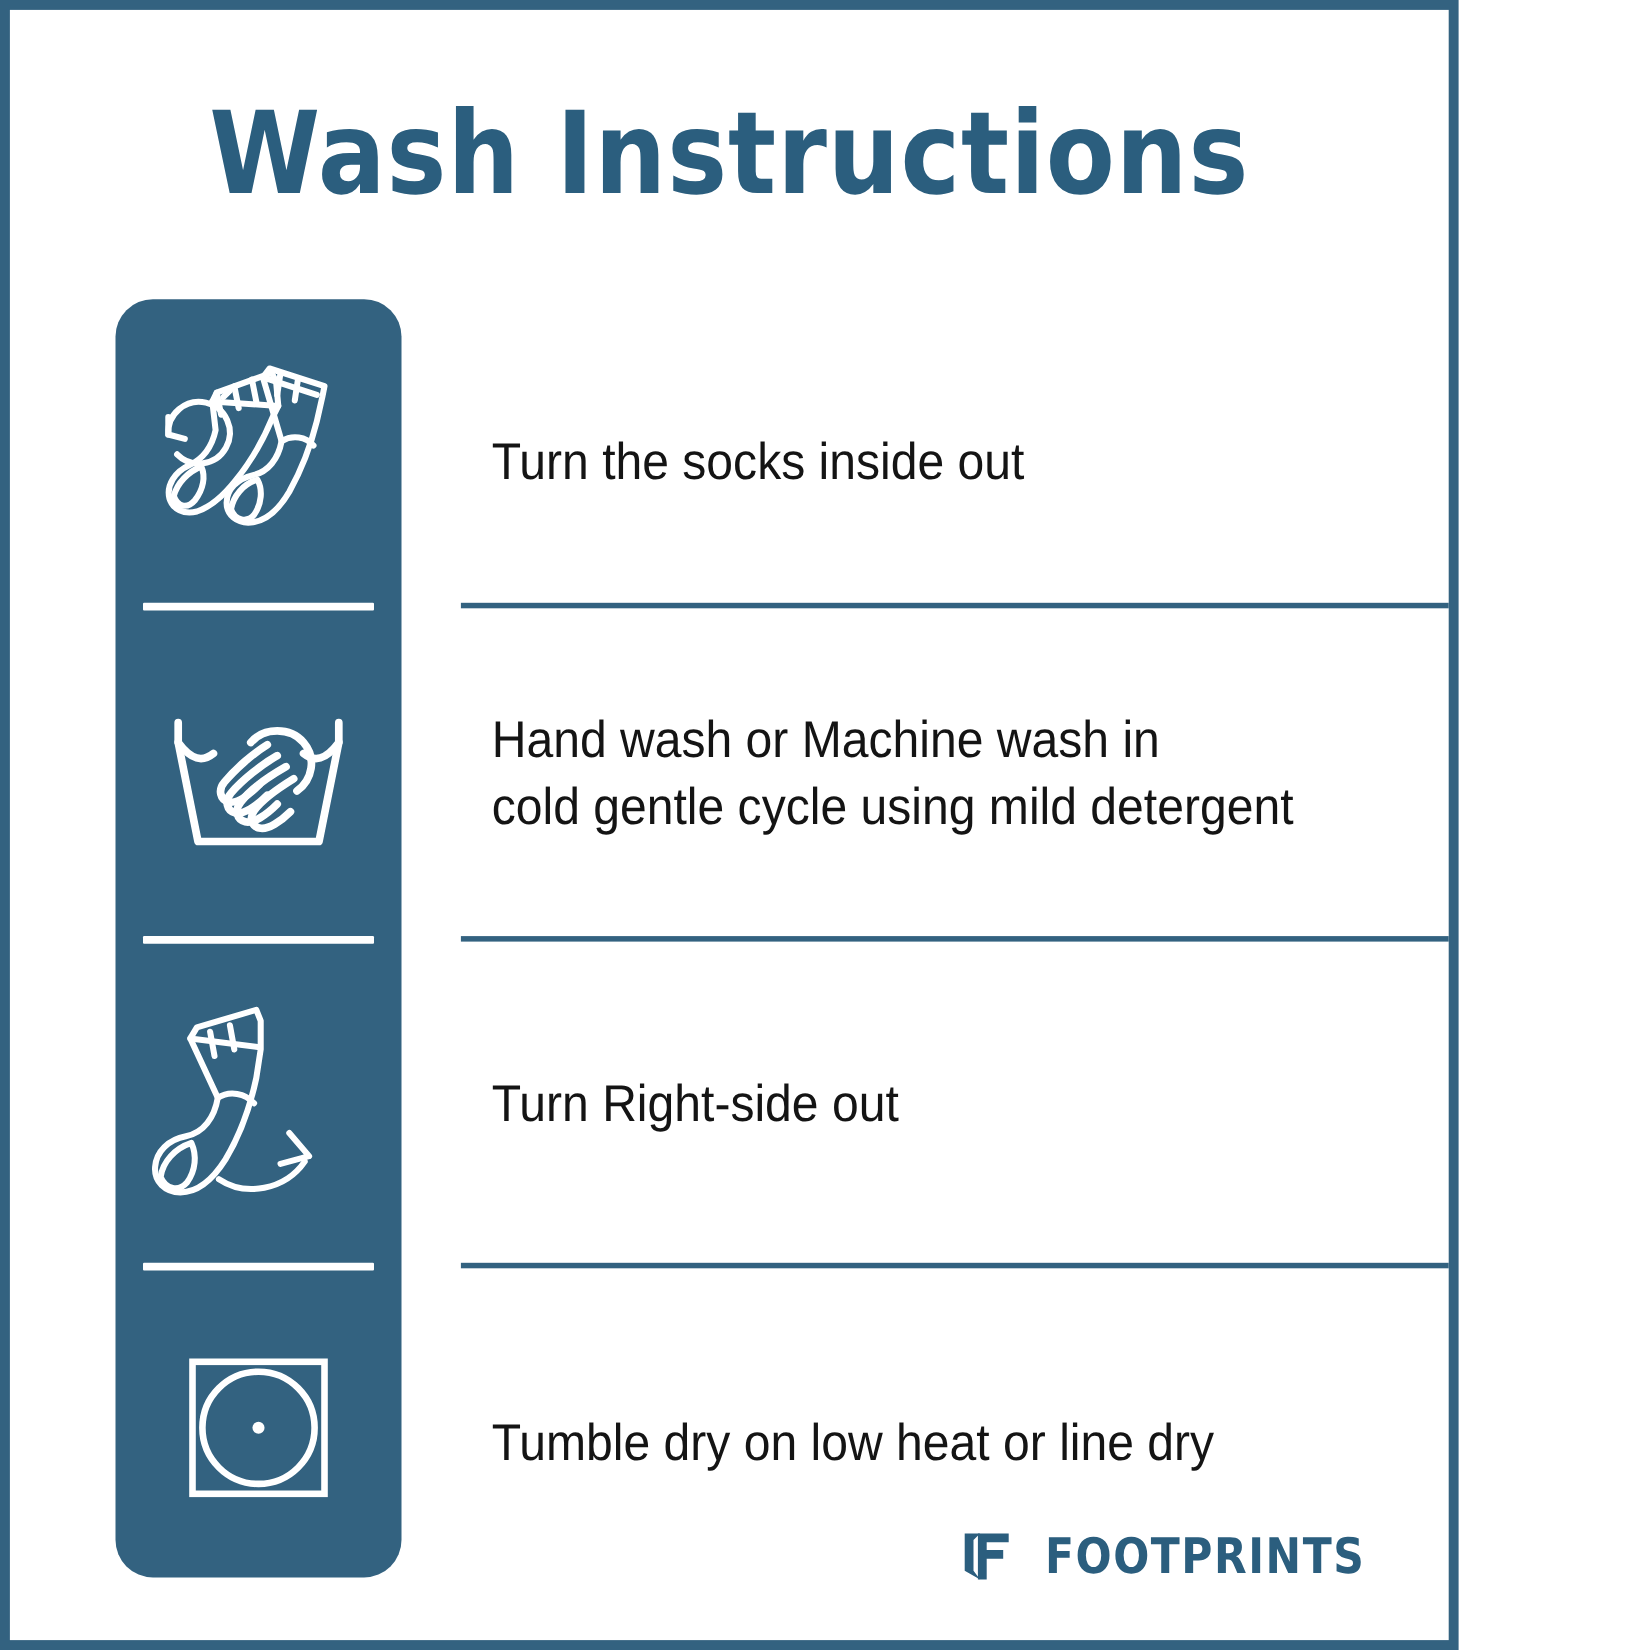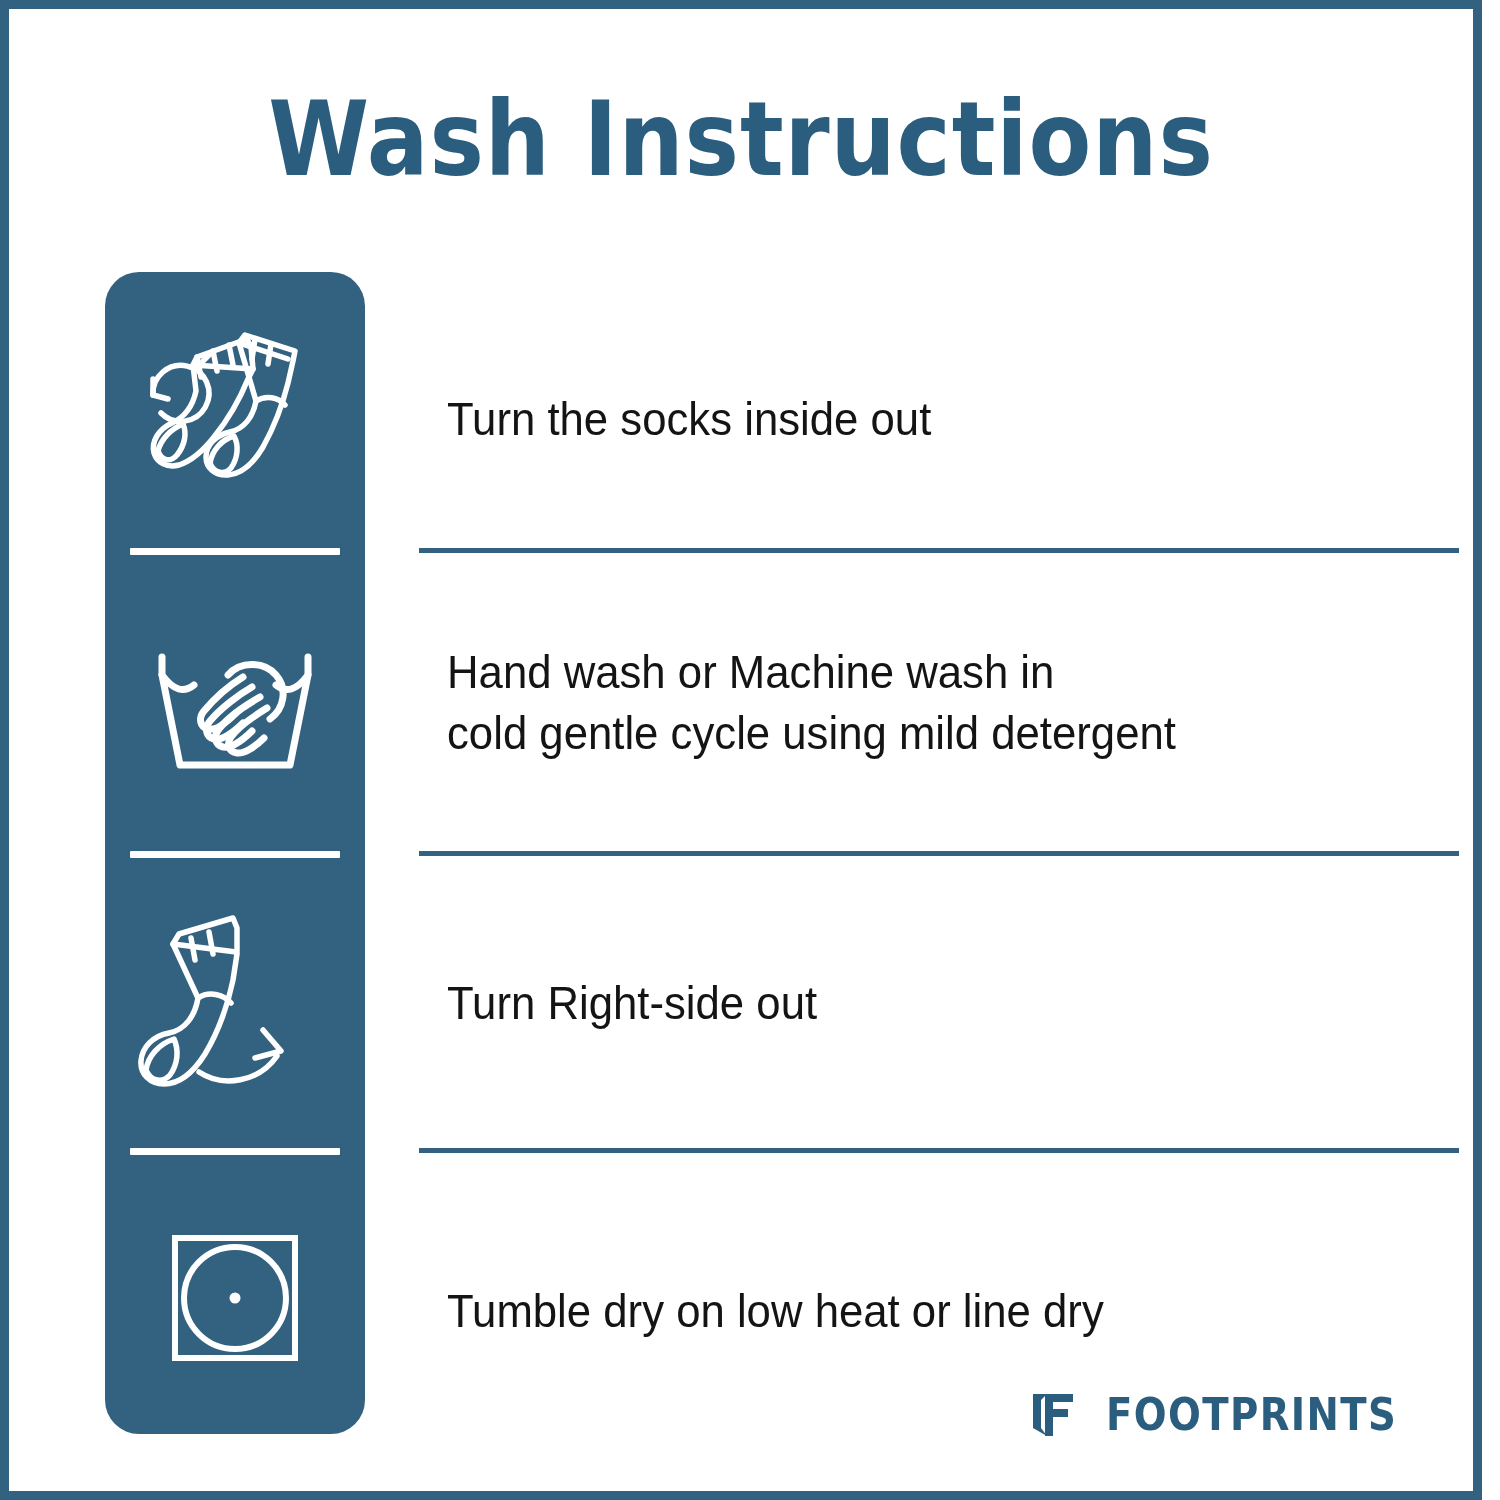--- a/index.html
+++ b/index.html
@@ -7,21 +7,21 @@
     margin: 0;
     padding: 0;
     background: #ffffff;
   }
   body {
     font-family: "Liberation Sans", sans-serif;
   }
 
   .card {
     position: relative;
-    width: 1482px;
+    width: 1326px;
     height: 1500px;
     box-sizing: border-box;
     background: #ffffff;
     border: 9px solid #336280;
     overflow: hidden;
   }
 
   
   .title {
     position: absolute;

